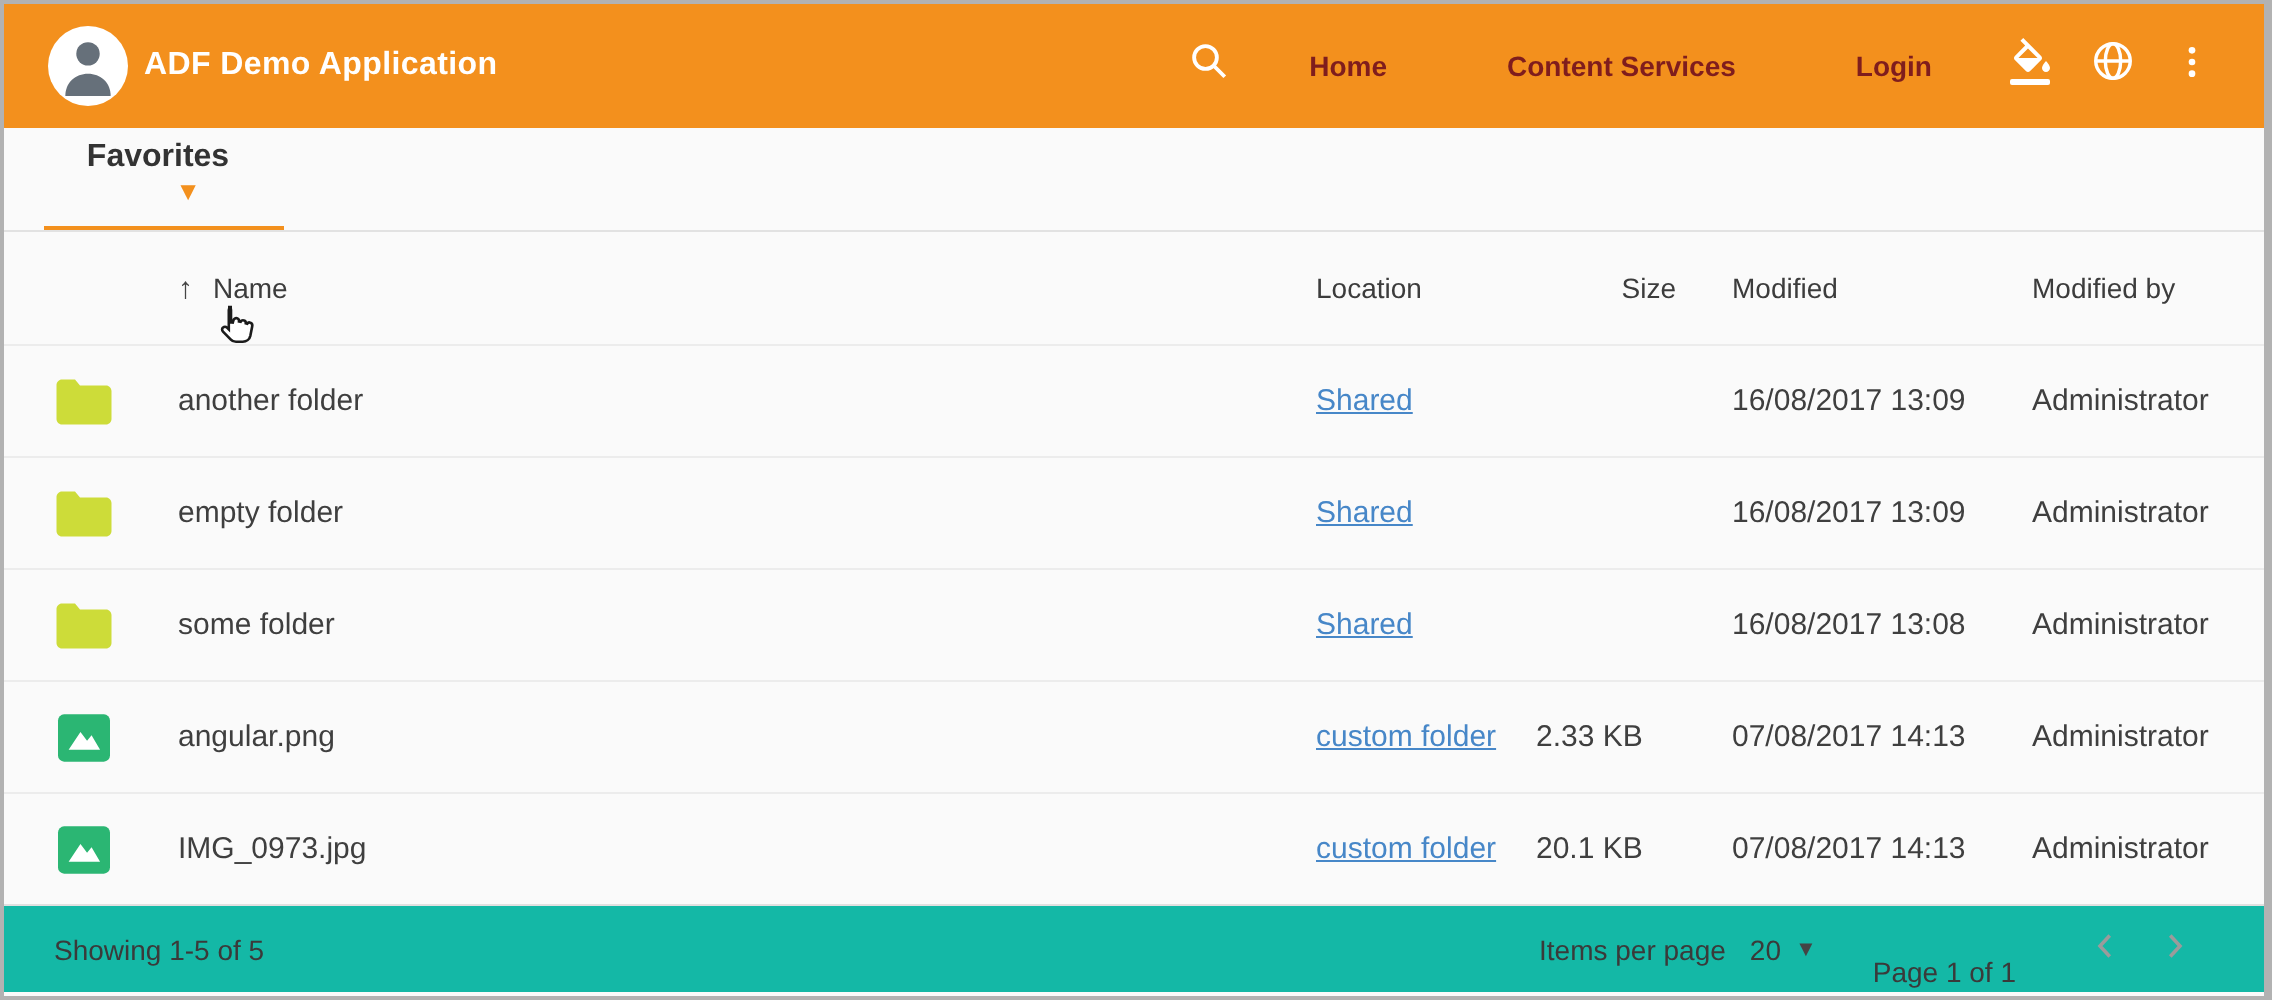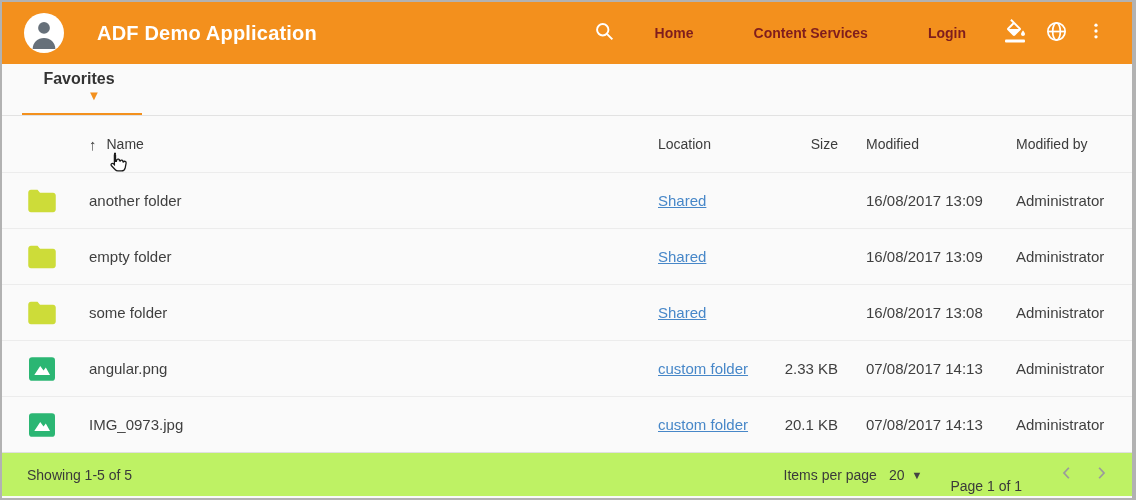--- a/index.html
+++ b/index.html
@@ -19,21 +19,21 @@
     display:flex; align-items:center;
     padding:0 16px 0 22px;
     color:#fff;
   }
   .avatar {
     width:40px; height:40px; border-radius:50%;
     background:#fff; overflow:hidden; flex:0 0 auto;
     display:flex; align-items:flex-end; justify-content:center;
   }
   .app-title {
-    font-size:20px; font-weight:bold; margin-left:33px;
+    font-size:16px; font-weight:bold; margin-left:8px;
     letter-spacing:.2px; white-space:nowrap;
   }
   .header-spacer { flex:1; }
   .hdr-iconbtn {
     width:40px; height:40px; display:flex; align-items:center; justify-content:center;
     cursor:pointer; flex:0 0 auto;
   }
   .nav { display:flex; align-items:center; }
   .nav-item {
     color:#7f1d1d; font-size:14px; font-weight:600;
@@ -74,31 +74,31 @@
 
   .trow {
     height:56px; border-top:1px solid #ececec;
     font-size:15px; color:#3f3f3f; cursor:pointer;
     background:#fafafa;
   }
   .cell-name { white-space:nowrap; }
   .cell-location a, .link {
     color:#4787C8; text-decoration:underline; cursor:pointer; white-space:nowrap;
   }
-  .cell-size { text-align:right; white-space:nowrap; }
+  .cell-size { text-align:left; white-space:nowrap; }
   .cell-modified, .cell-modifiedby { padding-left:28px; white-space:nowrap; }
 
   .file-icon { width:30px; height:26px; display:block; }
 
   
   .pager {
     height:44px; border-top:1px solid #e0e0e0;
     display:flex; align-items:center;
-    padding:0 14px 0 25px; font-size:14px; color:#3a3a3a;
-    background:#bef264;
+    padding:0 28px 0 25px; font-size:14px; color:#3a3a3a;
+    background:#14b8a6;
   }
   .pager-spacer { flex:1; }
   .ipp-label { color:#3a3a3a; }
   .ipp-select {
     display:inline-flex; align-items:center; gap:7px;
     margin:0 28px 0 12px; cursor:pointer;text-align:right;
   }
   .ipp-caret { font-size:11px; color:#444; }
   .page-count { margin-right:28px; white-space:nowrap;margin-top:22px; }
   .pg-btn {

